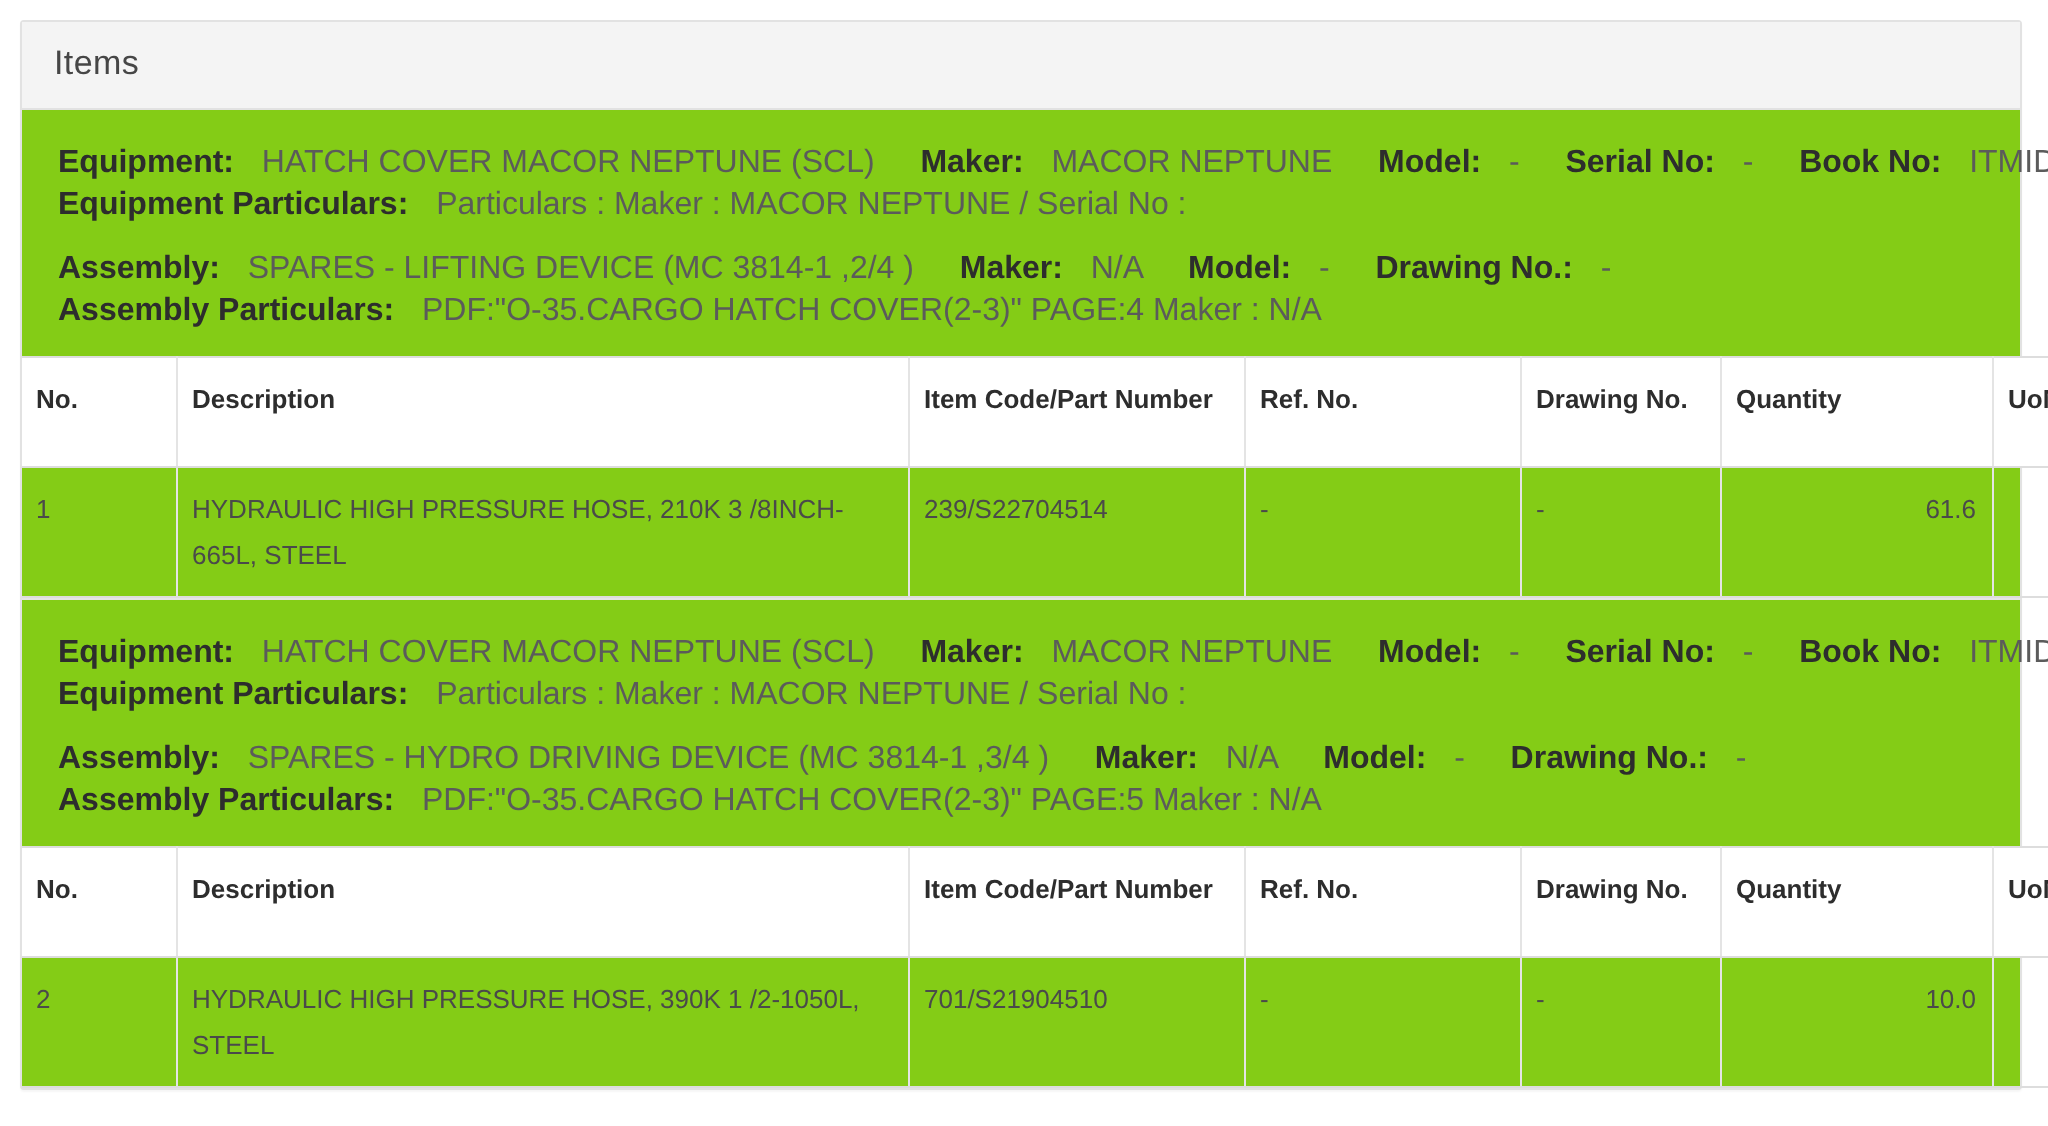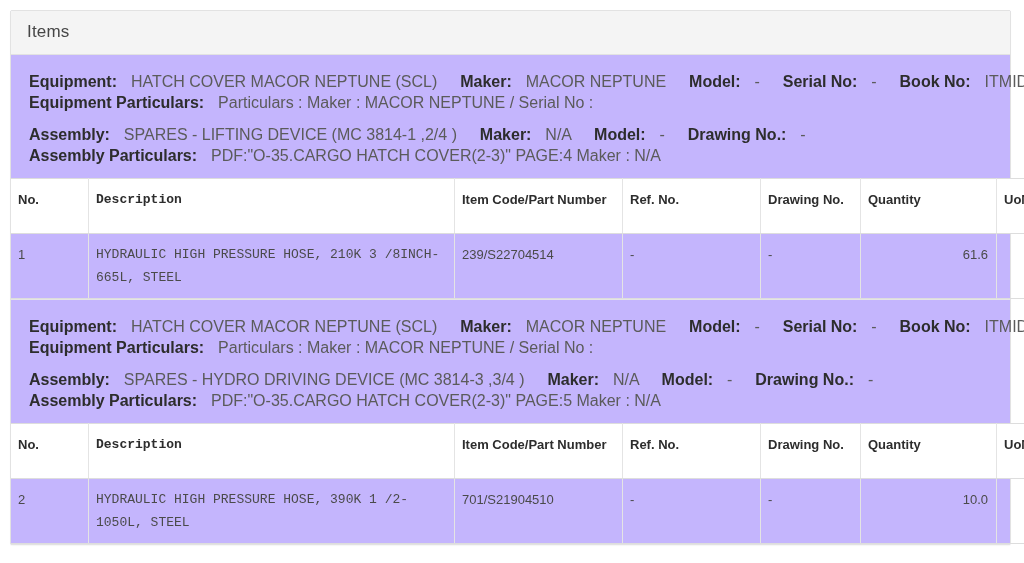--- a/index.html
+++ b/index.html
@@ -20,21 +20,21 @@
     box-sizing: border-box;
     width: 1024px;
     padding: 10px 13px 0 10px;
     background: #ffffff;
   }
 
   
   .panel {
     border: 1px solid #e2e2e2;
     border-radius: 2px;
-    background: #c4b5fd;
+    background: #84cc16;
     box-shadow: 0 1px 1px rgba(0,0,0,0.04);
   }
   .panel-heading {
     background: #f4f4f4;
     border-bottom: 1px solid #e2e2e2;
     padding: 11px 16px 12px 16px;
   }
   .panel-title {
     font-size: 17px;
     font-weight: 400;
@@ -117,21 +117,21 @@
   .col-ref   { width: 122px; }
   .col-draw  { width: 84px; }
   .col-qty   { width: 120px; }
   .col-uom   { width: 121px; }
 
   th.col-qty { text-align: left; }
   td.col-qty { text-align: right; padding-right: 15px; }
   th.col-uom { text-align: center; }
   td.col-uom { text-align: center; }
   th.col-no, td.col-no { padding-left: 9px; }
-  th.col-desc, td.col-desc { padding-left: 8px; font-family: Liberation Mono, monospace; }
+  th.col-desc, td.col-desc { padding-left: 8px; }
   th.col-code, td.col-code { padding-left: 8px; }
   th.col-ref, td.col-ref { padding-left: 8px; }
   th.col-draw, td.col-draw { padding-left: 8px; }
 </style>
 </head>
 <body>
 
 <div class="page">
   <div class="panel">
 
@@ -255,21 +255,21 @@
             <span class="lbl">Equipment Particulars:</span>
             <span class="sp-sm"></span>
             <span class="val">Particulars : Maker : MACOR NEPTUNE / Serial No :</span>
           </div>
 
           <div class="meta-gap"></div>
 
           <div class="meta-line">
             <span class="lbl">Assembly:</span>
             <span class="sp-sm"></span>
-            <span class="val">SPARES - HYDRO DRIVING DEVICE (MC 3814-3 ,3/4 )</span>
+            <span class="val">SPARES - HYDRO DRIVING DEVICE (MC 3814-1 ,3/4 )</span>
             <span class="sp-lg"></span>
             <span class="lbl">Maker:</span>
             <span class="sp-sm"></span>
             <span class="val">N/A</span>
             <span class="sp-lg"></span>
             <span class="lbl">Model:</span>
             <span class="sp-sm"></span>
             <span class="val">-</span>
             <span class="sp-lg"></span>
             <span class="lbl">Drawing No.:</span>

